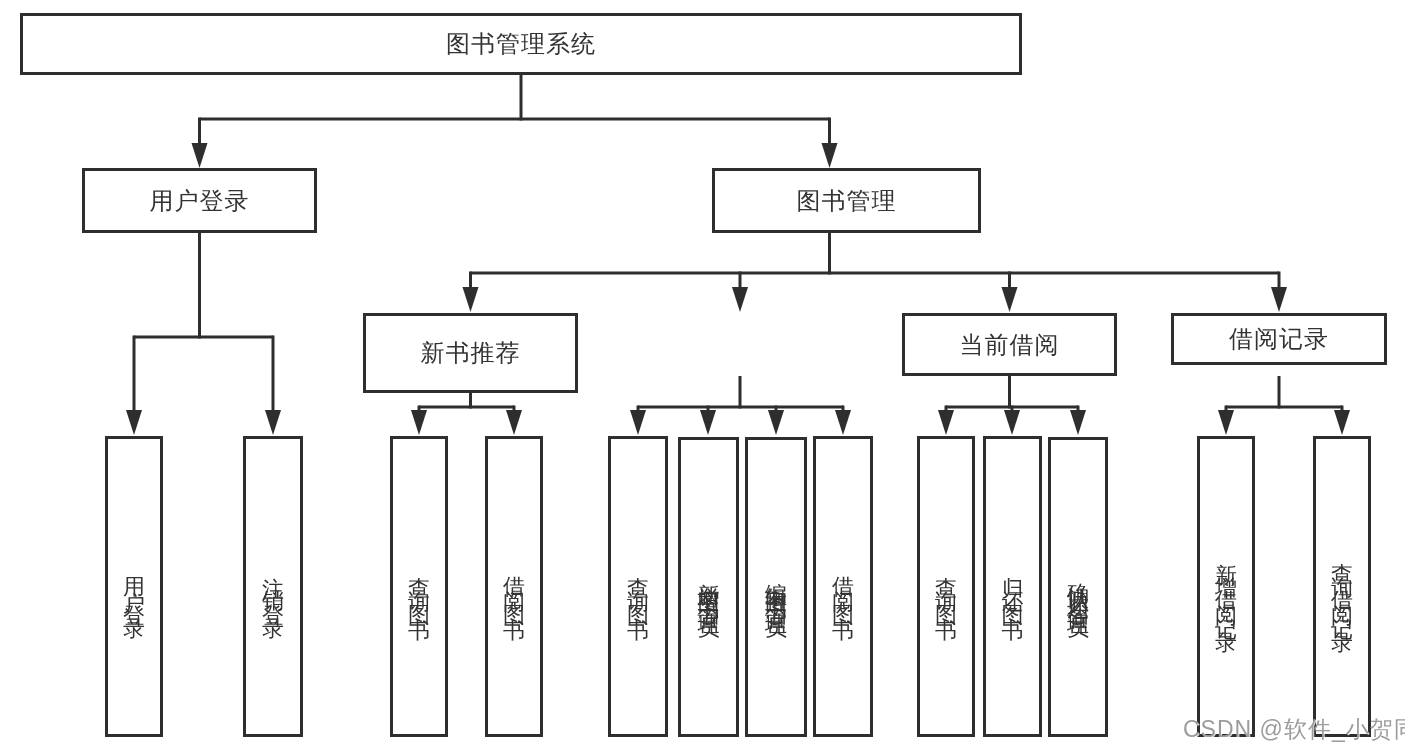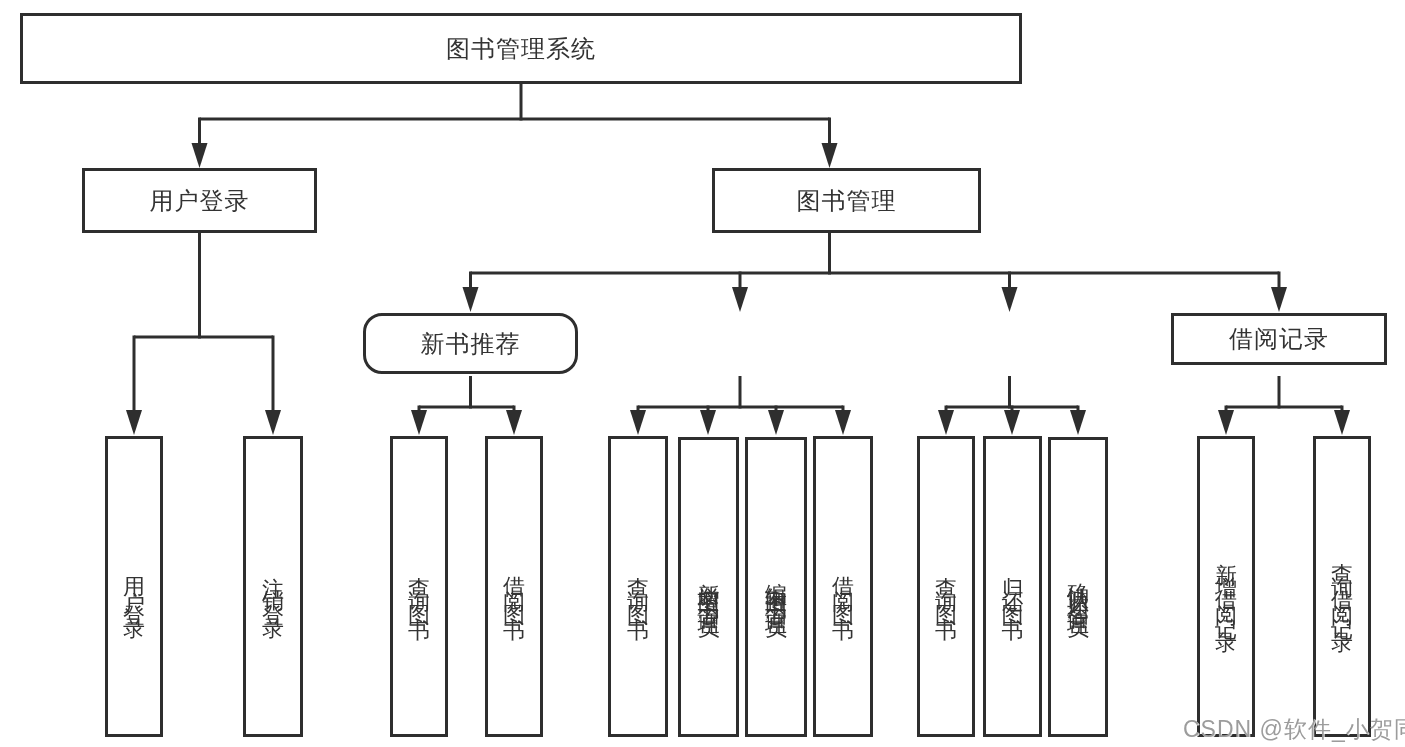--- a/index.html
+++ b/index.html
@@ -122,33 +122,36 @@
       <polygon points="768,410 784,410 776,435"></polygon>
       <polygon points="835,410 851,410 843,435"></polygon>
       <polygon points="938,410 954,410 946,435"></polygon>
       <polygon points="1004,410 1020,410 1012,435"></polygon>
       <polygon points="1070,410 1086,410 1078,435"></polygon>
       <polygon points="1218,410 1234,410 1226,435"></polygon>
       <polygon points="1334,410 1350,410 1342,435"></polygon>
     </g>
   </svg>
 
-  <div class="box h" style="left:20px; top:13px; width:1002px; height:71px;">
+  <div class="box h" style="left:20px; top:13px; width:1002px; height:62px;">
     <span class="lbl">图书管理系统</span>
   </div>
 
   <div class="box h" style="left:82px; top:168px; width:235px; height:65px;">
     <span class="lbl">用户登录</span>
   </div>
   <div class="box h" style="left:712px; top:168px; width:269px; height:65px;">
     <span class="lbl">图书管理</span>
   </div>
 
-  <div class="box h" style="left:363px; top:313px; width:215px; height:61px;border-radius:19px;">
+  <div class="box h" style="left:363px; top:313px; width:215px; height:80px;">
     <span class="lbl">新书推荐</span>
+  </div>
+  <div class="box h" style="left:902px; top:313px; width:215px; height:63px;">
+    <span class="lbl">当前借阅</span>
   </div>
   <div class="box h" style="left:1171px; top:313px; width:216px; height:52px;">
     <span class="lbl">借阅记录</span>
   </div>
 
   <div class="box v" style="left:105px; top:436px; width:58px; height:301px;">
     <span class="lbl">用户登录</span>
   </div>
   <div class="box v" style="left:243px; top:436px; width:60px; height:301px;">
     <span class="lbl">注销登录</span>

